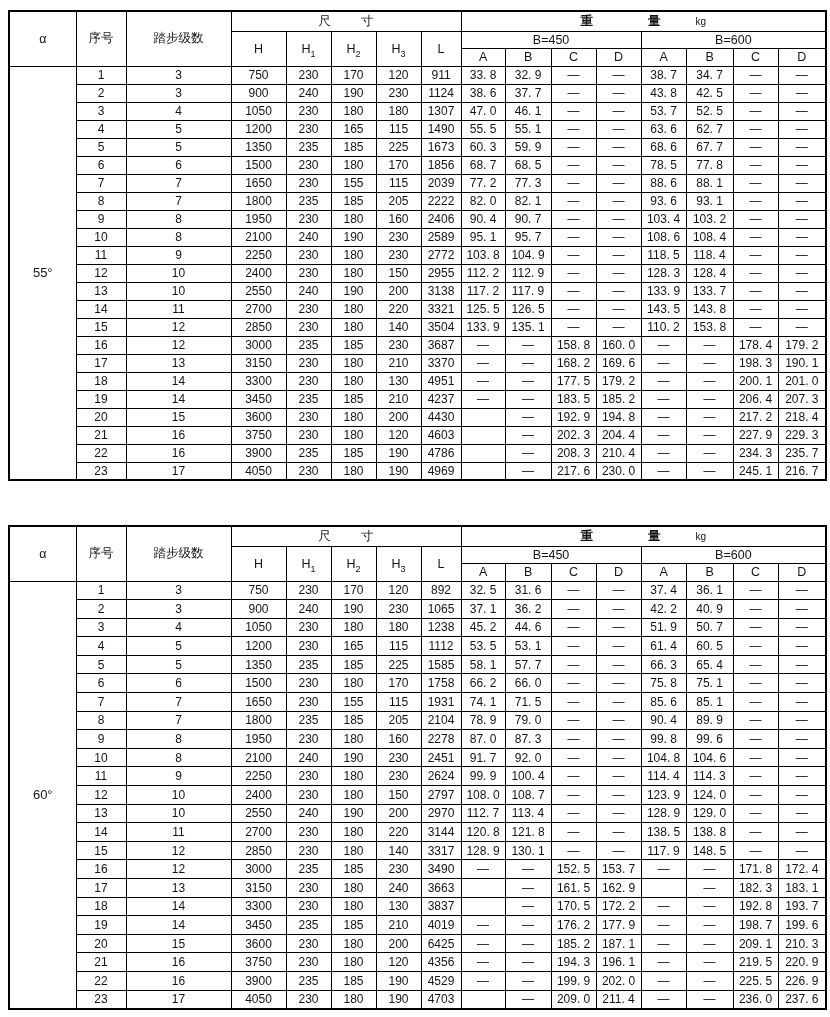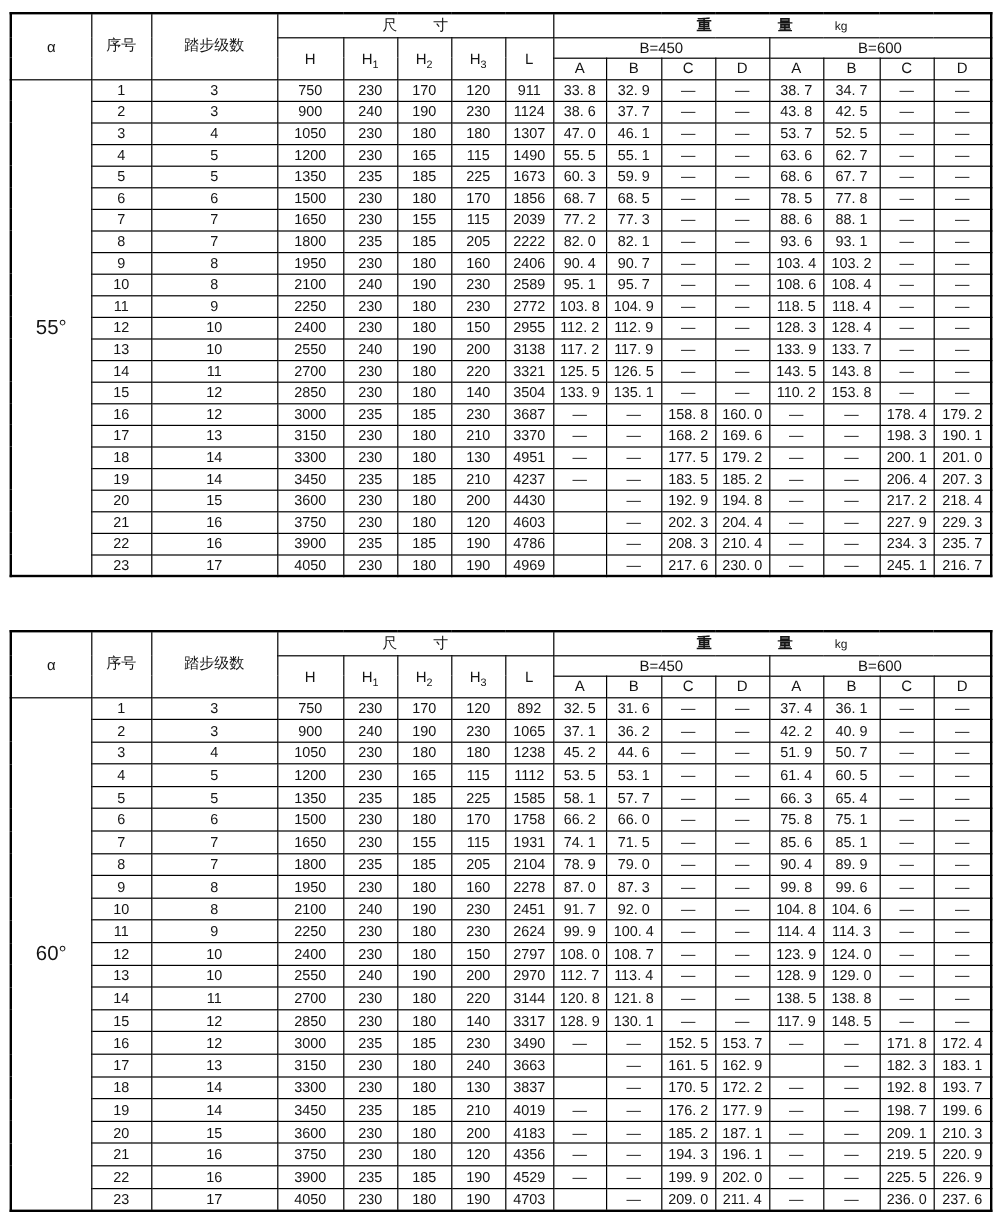--- a/index.html
+++ b/index.html
@@ -26,21 +26,21 @@
     white-space:nowrap;
     overflow:hidden;
   }
   thead th{font-size:12.5px;}
   tbody td{font-size:12px;}
   tr.hr1{height:20px;}
   tr.hr2{height:17px;}
   tr.hr3{height:18px;}
   .t1 tbody tr{height:18px;}
   .t2 tbody tr{height:18.6px;}
-  .alpha-cell{font-size:17px;}
+  .alpha-cell{font-size:13px;}
   .dim-title{letter-spacing:30px;margin-right:-30px;text-align:center;}
   .wt-title{letter-spacing:55px;margin-right:-55px;font-weight:bold;}
   .wt-unit{margin-left:35px;font-size:10px;}
   sub{font-size:9px;line-height:0;}
 </style>
 </head>
 <body>
 
 <div class="table-wrap wrap-1">
   <table class="spec t1">
@@ -860,21 +860,21 @@
           <td>198. 7</td>
           <td>199. 6</td>
         </tr>
         <tr>
           <td>20</td>
           <td>15</td>
           <td>3600</td>
           <td>230</td>
           <td>180</td>
           <td>200</td>
-          <td>4183</td>
+          <td>6425</td>
           <td>—</td>
           <td>—</td>
           <td>185. 2</td>
           <td>187. 1</td>
           <td>—</td>
           <td>—</td>
           <td>209. 1</td>
           <td>210. 3</td>
         </tr>
         <tr>

